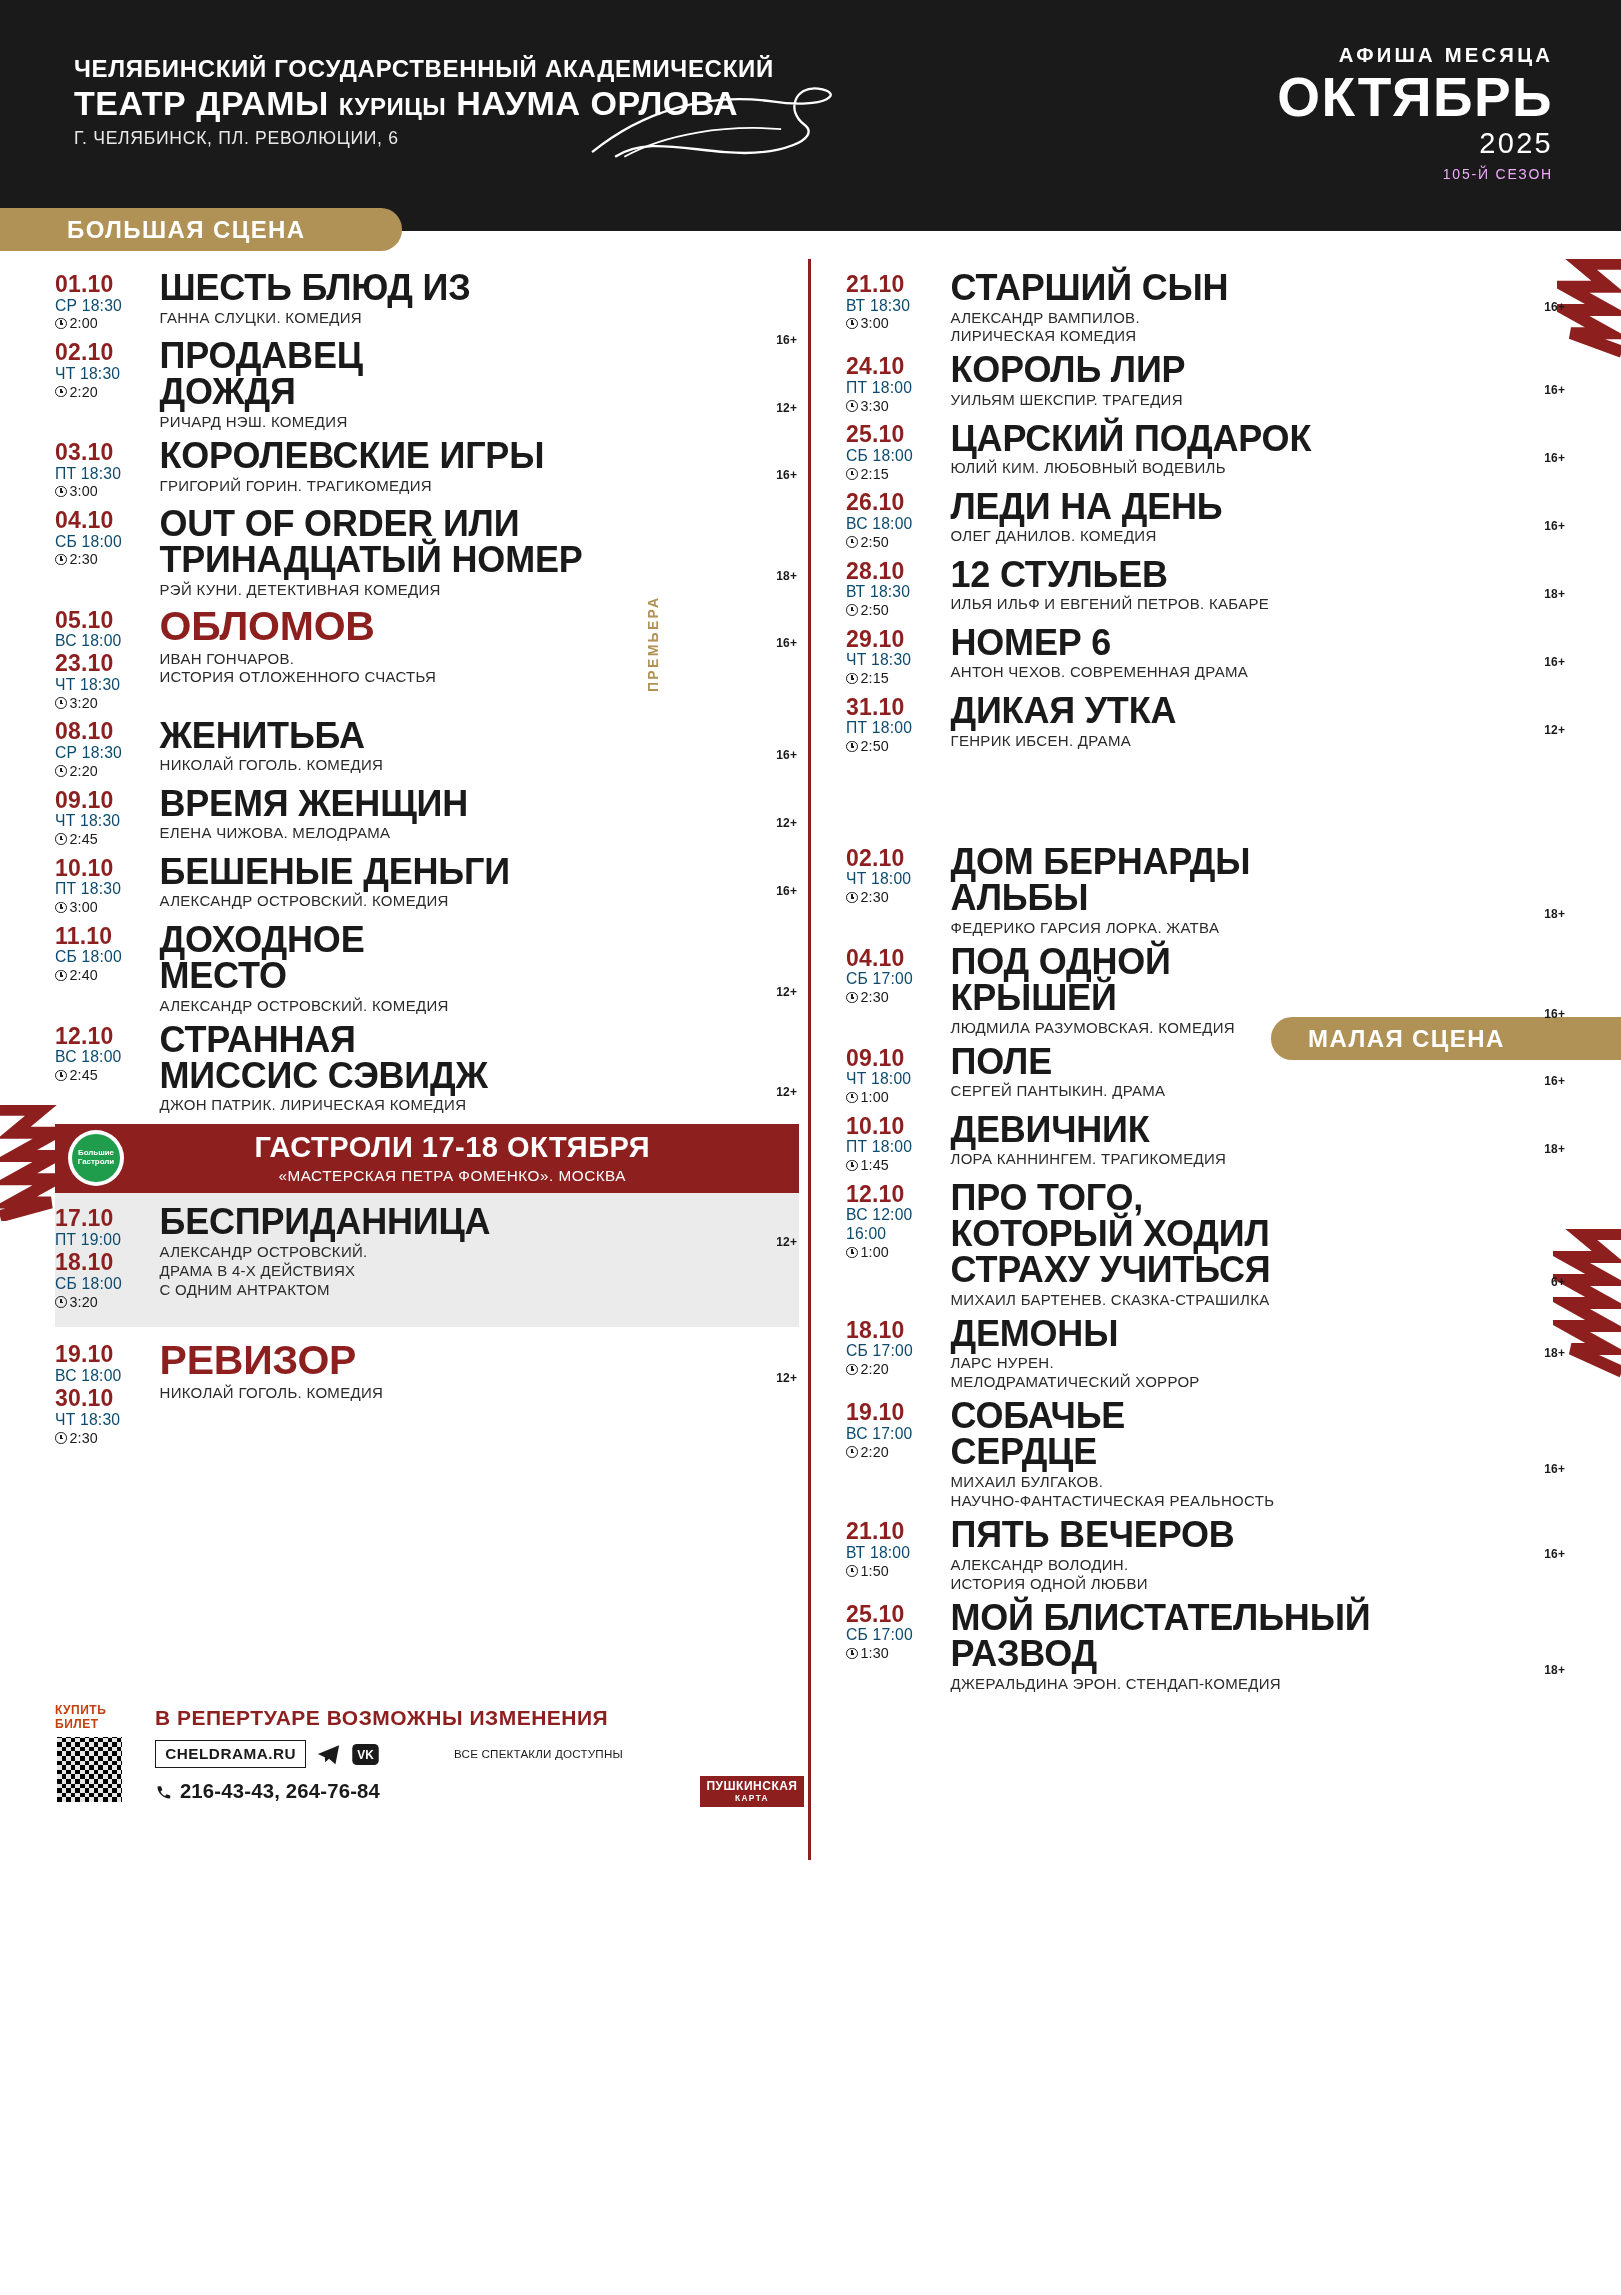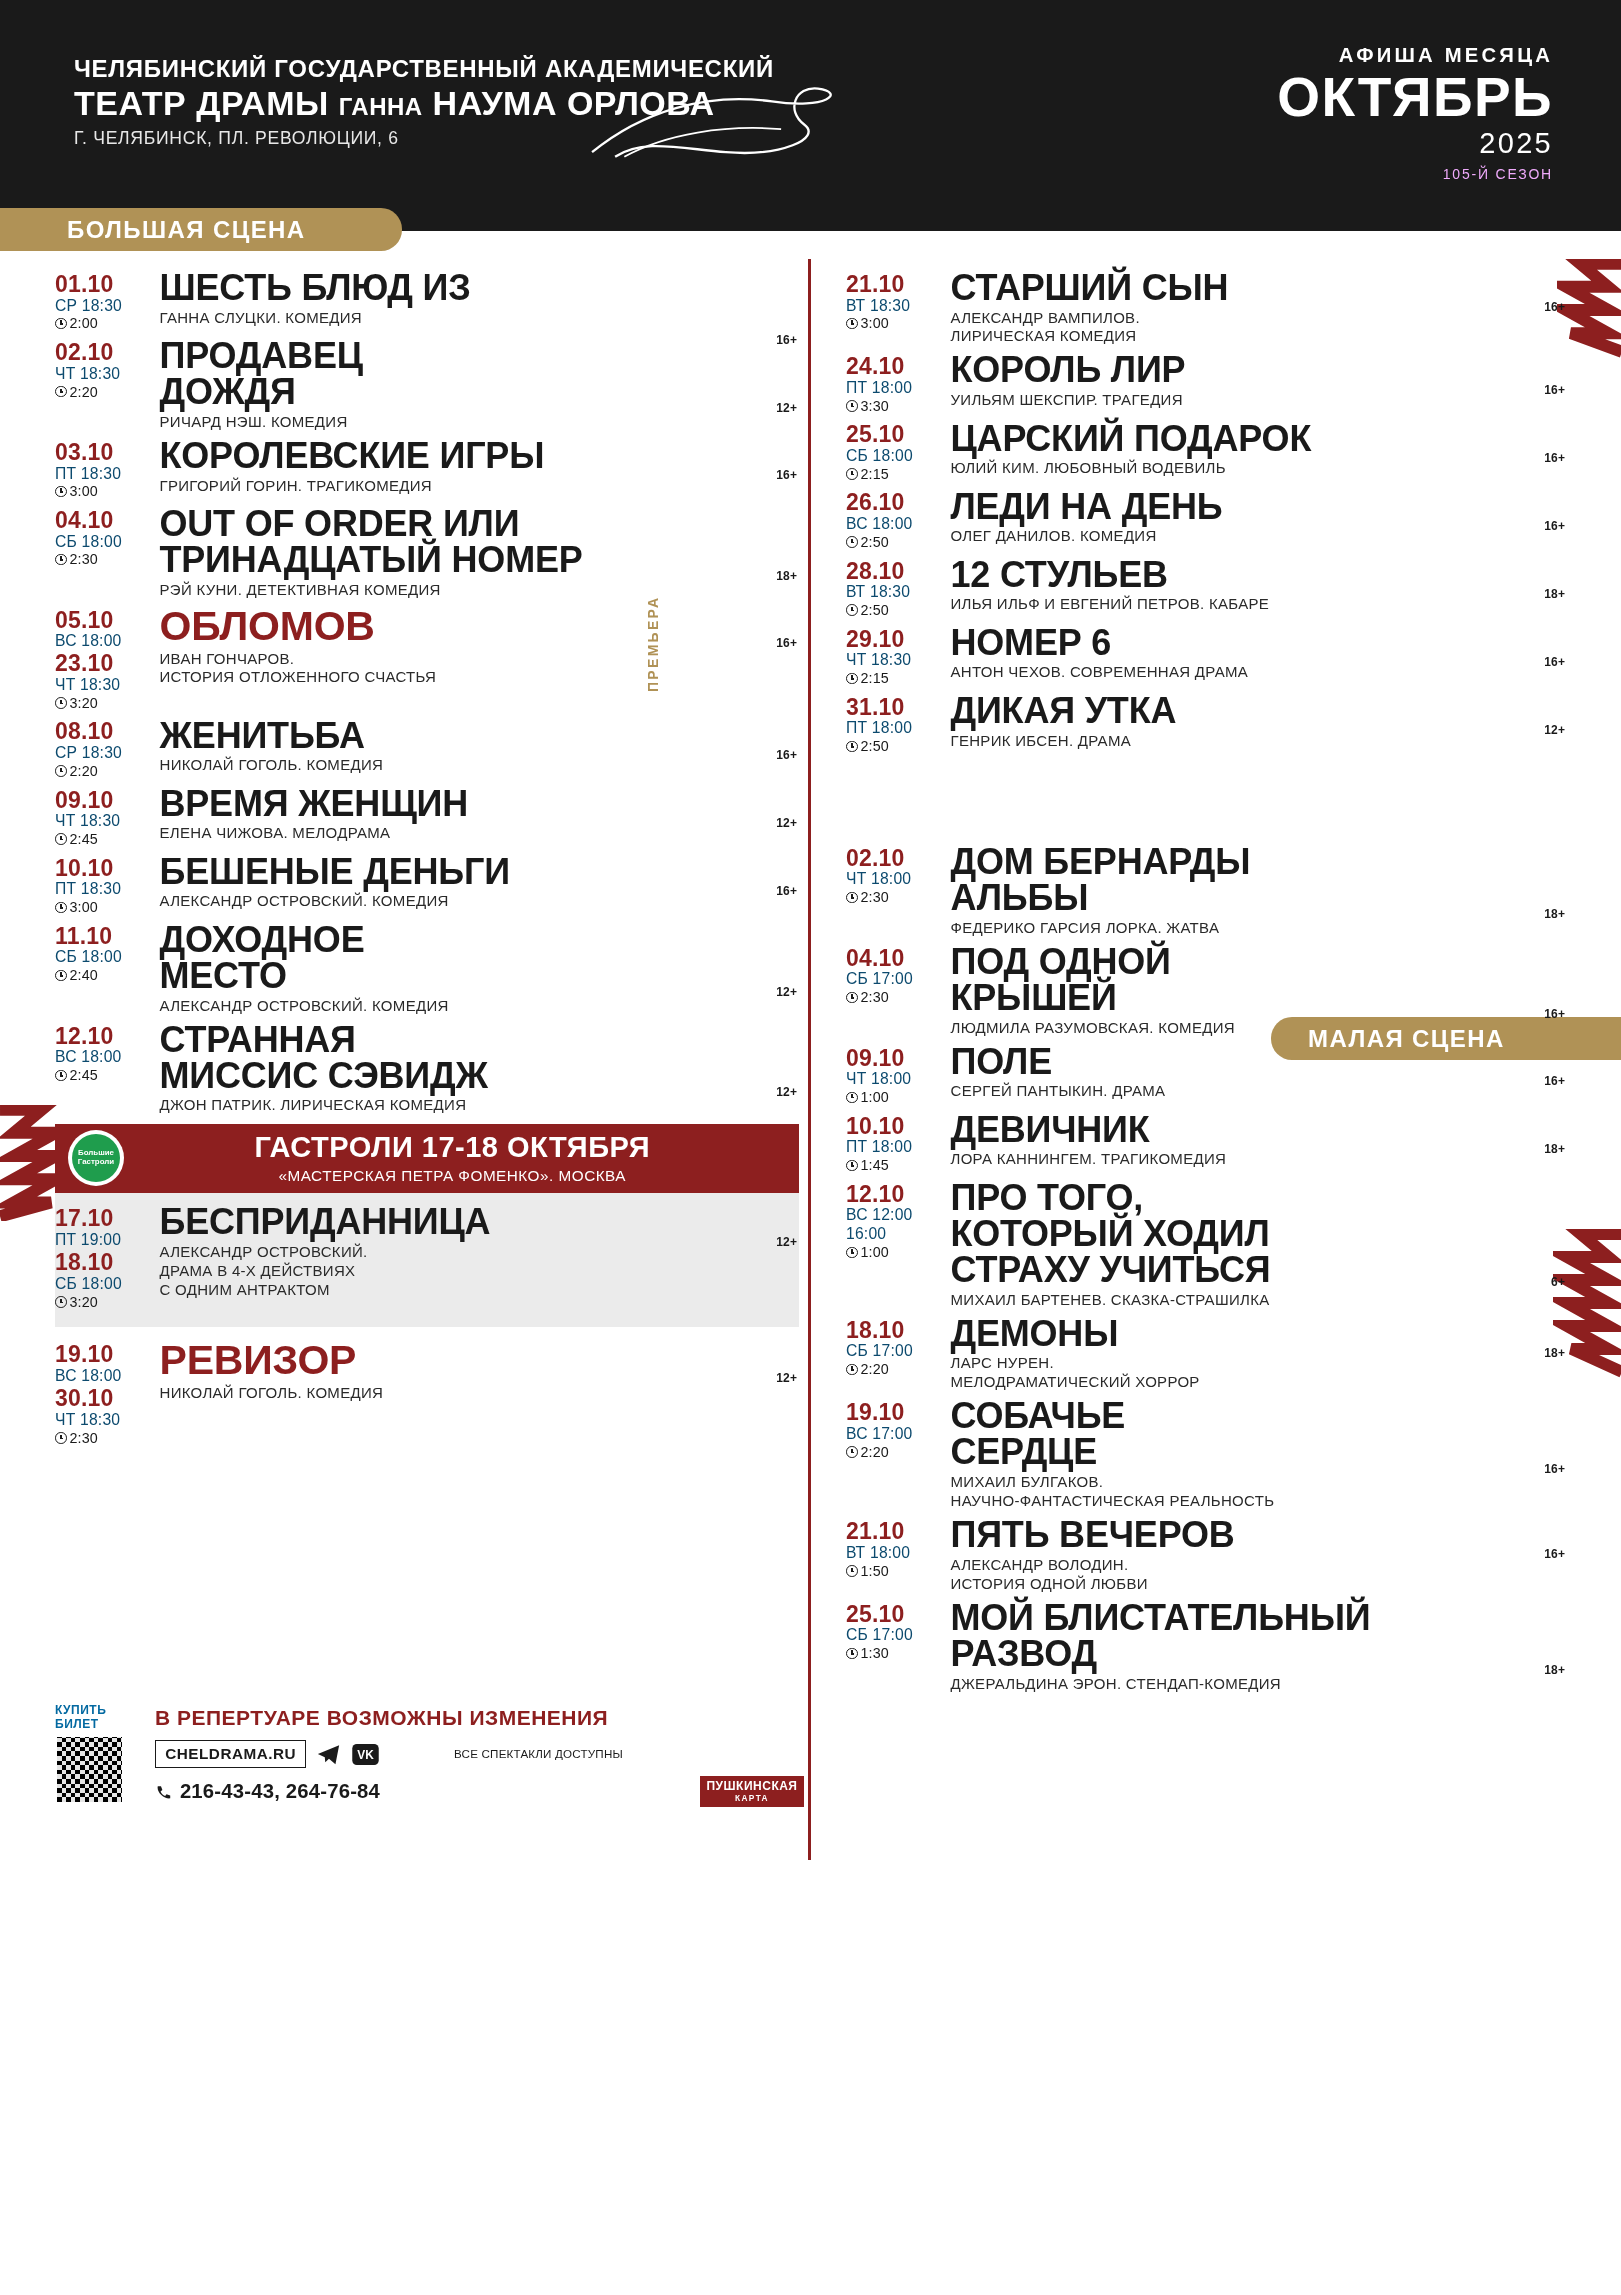--- a/index.html
+++ b/index.html
@@ -241,21 +241,21 @@
   }
 
   
   .footer {
     position: absolute;
     left: 55px; bottom: 17.6px;
     width: 749px;
     height: 139px;
   }
   .f-buy {
-    font-size: 12px; letter-spacing: 0.5px; color: #0369a1; font-weight: bold;
+    font-size: 12px; letter-spacing: 0.5px; color: #c2410c; font-weight: bold;
     margin-bottom: 3.7px;
   }
   .qr {
     width: 69px; height: 69px;
     background:
       repeating-linear-gradient(90deg, #1a1a1a 0 4.6px, #fff 4.6px 9.2px),
       repeating-linear-gradient(0deg, #1a1a1a 0 4.6px, #fff 4.6px 9.2px);
     background-blend-mode: difference;
     border: 2.8px solid #fff;
   }
@@ -284,21 +284,21 @@
 </head>
 <body>
 
 <div class="poster">
 
   <div class="header">
     <div class="header-left">
       <div class="th-line1">ЧЕЛЯБИНСКИЙ ГОСУДАРСТВЕННЫЙ АКАДЕМИЧЕСКИЙ</div>
       <div class="th-line2">
         <span>ТЕАТР ДРАМЫ</span>
-        <span class="small">ГАННА</span>
+        <span class="small">КУРИЦЫ</span>
         <span>НАУМА ОРЛОВА</span>
       </div>
       <div class="th-line3">Г. ЧЕЛЯБИНСК, ПЛ. РЕВОЛЮЦИИ, 6</div>
     </div>
 
     <svg class="swirl" viewBox="0 0 640 180">
       <path d="M10 150 C 120 60, 260 20, 400 40 C 520 58, 560 20, 500 12 C 450 6, 430 60, 470 90 C 510 120, 420 160, 300 150 C 200 142, 120 120, 60 160" fill="none" stroke="#ffffff" stroke-width="5"></path>
       <path d="M80 160 C 170 110, 300 90, 420 100" fill="none" stroke="#ffffff" stroke-width="4"></path>
     </svg>
 

